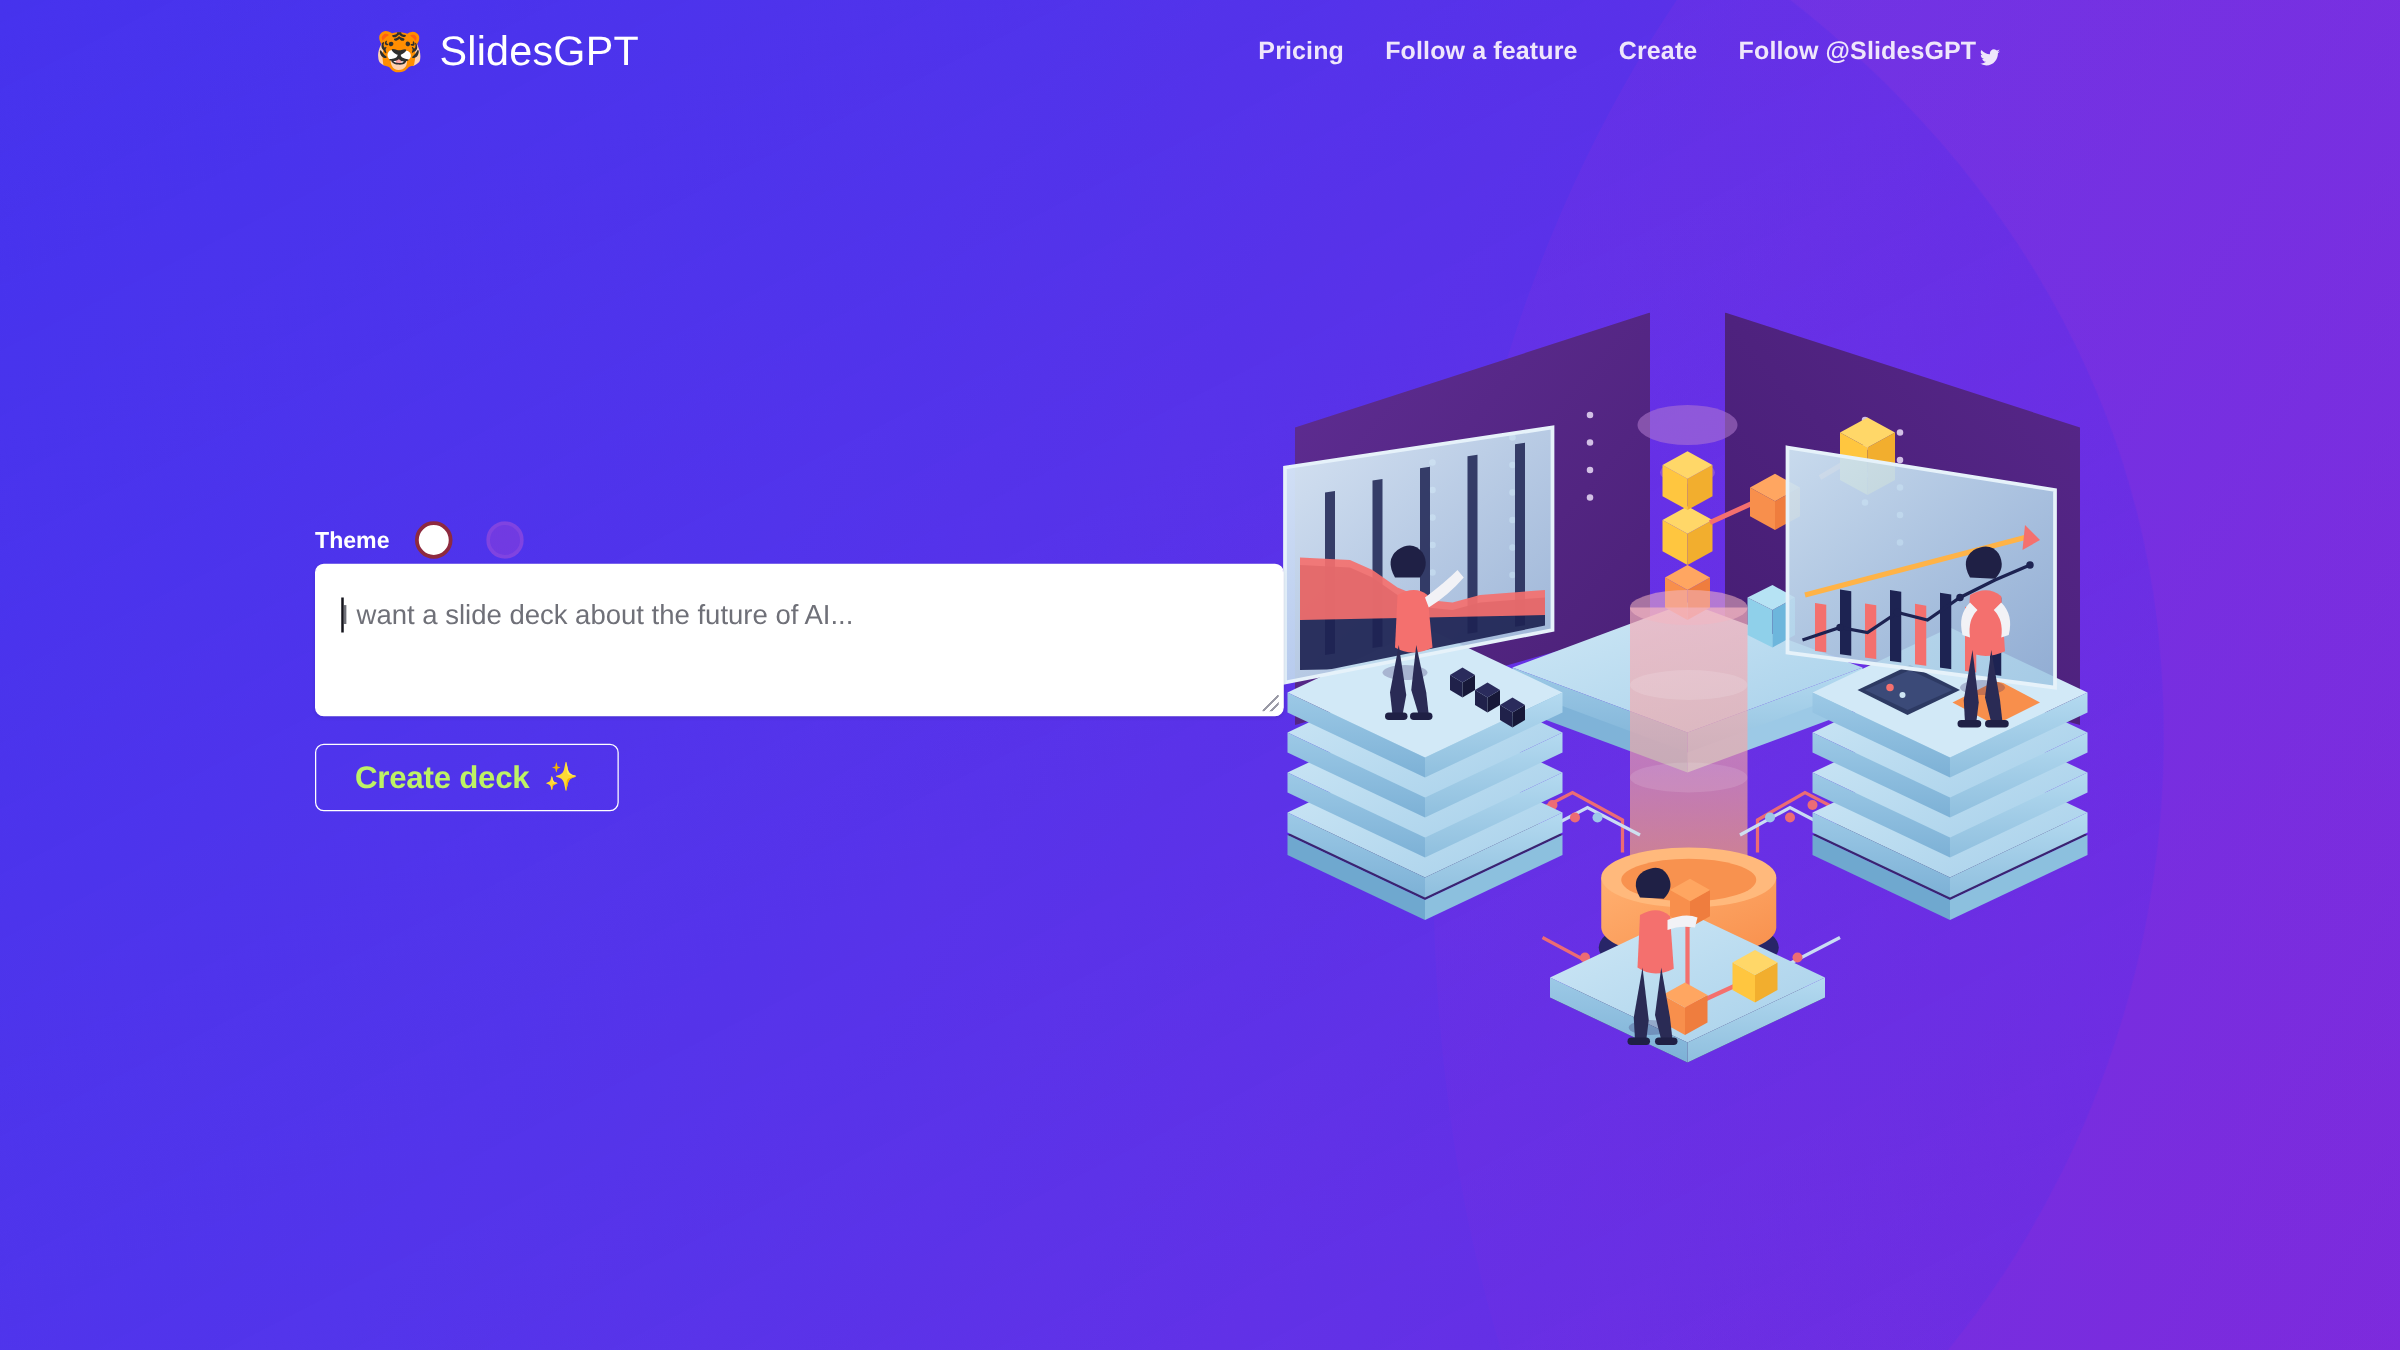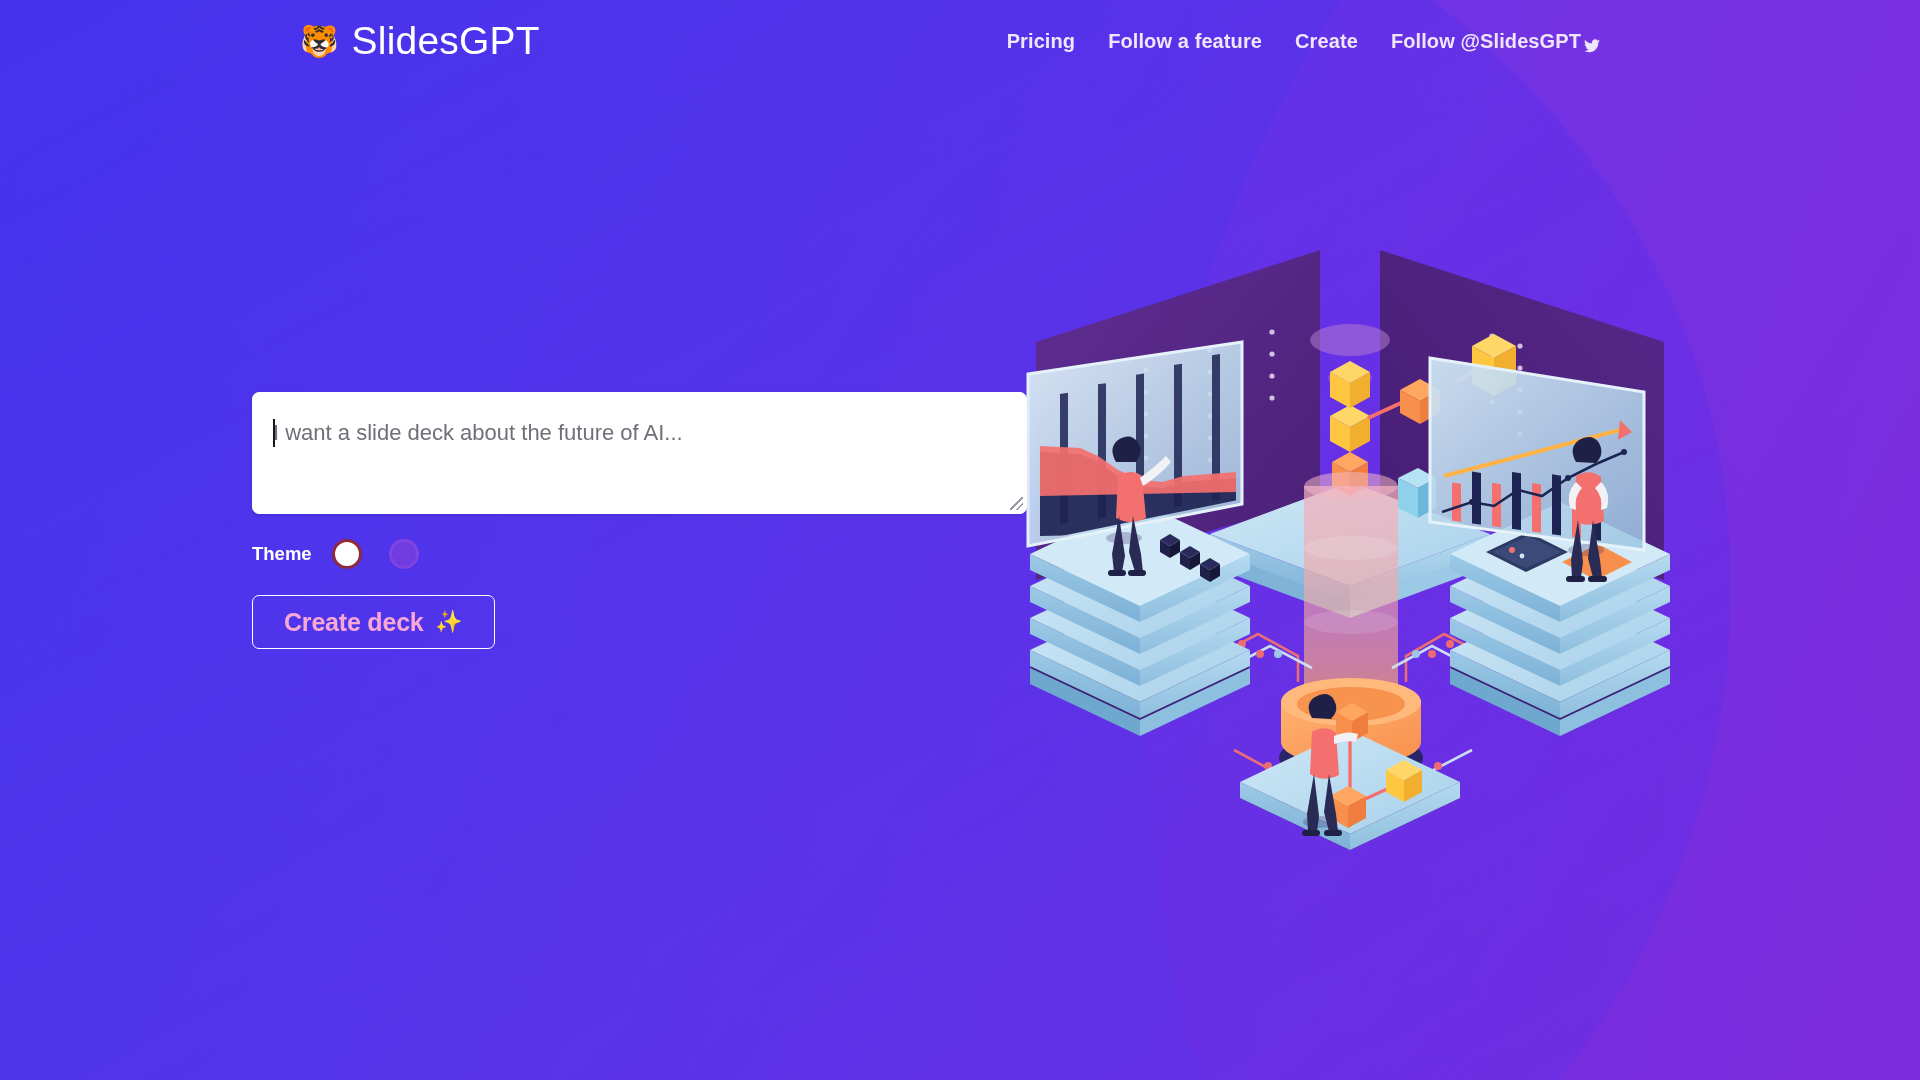--- a/index.html
+++ b/index.html
@@ -39,21 +39,21 @@
   
   #site-header {
     position:absolute; top:0; left:0; right:0; height:82px;
     display:flex; align-items:center;
     padding:0 62px 0 300px;
     z-index:10;
   }
   #brand { display:flex; align-items:center; gap:13px; text-decoration:none; }
   #brand-emoji { font-size:31px; line-height:1; }
   #brand-name {
-    color:#ffffff; font-size:39px; font-weight:400; letter-spacing:.2px;
+    color:#ffffff; font-size:33px; font-weight:400; letter-spacing:.2px;
   }
   #main-nav {
     margin-left:auto;
     display:flex; align-items:center; gap:33px;
     padding-right:258px;
   }
   .nav-link {
     color:#efe6fb; font-size:20px; font-weight:600;
     text-decoration:none; white-space:nowrap; letter-spacing:.1px;
   }
@@ -123,21 +123,21 @@
     border-color:rgba(180,100,220,.22);
   }
 
   #create-deck-button {
     margin-top:22px;
     display:inline-flex; align-items:center; justify-content:center; gap:12px;
     height:54px; padding:0 31px;
     background:transparent;
     border:1.6px solid #ffffff;
     border-radius:7px;
-    color:#f9a8d4;
+    color:#bef264;
     font-family:"Liberation Sans", sans-serif;
     font-size:25px; font-weight:bold;
     letter-spacing:-.2px;
     cursor:pointer;
   }
   #create-deck-sparkle { font-size:22px; line-height:1; }
 
   
   #hero-illustration {
     position:absolute; z-index:4;
@@ -172,32 +172,32 @@
         <path fill="#efe6fb" d="M24 2.4c-.9.4-1.8.7-2.8.8 1-.6 1.8-1.6 2.2-2.7-1 .6-2 1-3.1 1.2A4.9 4.9 0 0 0 16.8 0c-2.7 0-4.9 2.2-4.9 4.9 0 .4 0 .8.1 1.1A13.9 13.9 0 0 1 1.7.9 4.9 4.9 0 0 0 3.2 7.4c-.8 0-1.6-.2-2.2-.6v.1c0 2.4 1.7 4.4 3.9 4.8-.4.1-.8.2-1.3.2-.3 0-.6 0-.9-.1a4.9 4.9 0 0 0 4.6 3.4A9.9 9.9 0 0 1 0 17.3a14 14 0 0 0 7.5 2.2c9.1 0 14-7.5 14-14v-.7c1-.7 1.8-1.6 2.5-2.4z"></path>
       </svg>
     </a>
   </nav>
 
 </header>
 
 <section id="hero">
 
 
-  <div id="prompt-wrap">
-    <textarea id="prompt-field" placeholder="I want a slide deck about the future of AI..." style=""></textarea>
-    <span id="prompt-caret"></span>
-    <span id="prompt-resize"></span>
-  </div>
-
   <div id="theme-row">
     <span id="theme-label">Theme</span>
     <div id="theme-swatches">
       <span class="theme-swatch is-selected"></span>
       <span class="theme-swatch is-dim"></span>
     </div>
+  </div>
+
+  <div id="prompt-wrap">
+    <textarea id="prompt-field" placeholder="I want a slide deck about the future of AI..." style=""></textarea>
+    <span id="prompt-caret"></span>
+    <span id="prompt-resize"></span>
   </div>
 
   <button id="create-deck-button">
     <span>Create deck</span>
     <span id="create-deck-sparkle">✨</span>
   </button>
 
 </section>
 
 <div id="hero-illustration">

